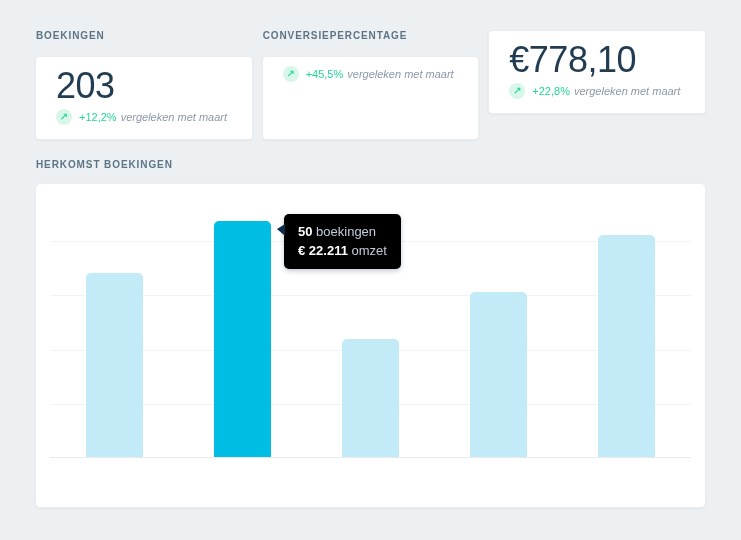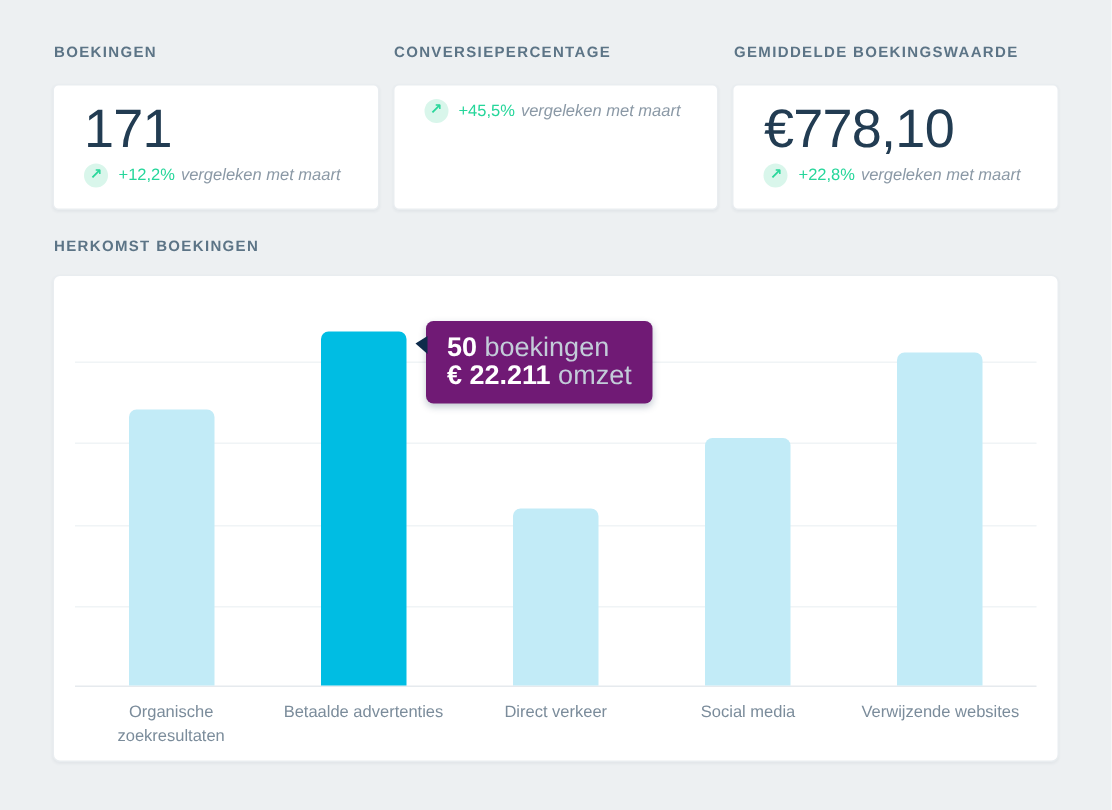--- a/index.html
+++ b/index.html
@@ -54,62 +54,61 @@
   .bars { position:absolute; left:0; right:0; top:0; bottom:0; display:flex; }
   .bar-slot { flex:1; display:flex; align-items:flex-end; justify-content:center; }
   .bar { width:57px; border-radius:5px 5px 0 0; }
   .x-labels { position:absolute; left:14px; right:14px; top:283px; display:flex; }
   .x-label { flex:1; text-align:center; font-size:11px; line-height:16px; color:#7b8c9b; }
   .x-label span { display:inline-block; max-width:112px; }
 
   
   .tooltip {
     position:absolute; left:248px; top:30px; z-index:5;
-    background:#701a75; border-radius:5px; padding:8px 14px 9px;
-    color:#ffffff; font-size:18px; line-height:19px; white-space:nowrap;
+    background:#000000; border-radius:5px; padding:8px 14px 9px;
+    color:#ffffff; font-size:13px; line-height:19px; white-space:nowrap;
     box-shadow:0 2px 5px rgba(15,43,75,0.25);
   }
   .tooltip b { font-weight:700; color:#ffffff; }
   .tooltip .tt-dim { color:#c3ccd9; }
   .tooltip-caret {
     position:absolute; left:-7px; top:10px; width:0; height:0;
     border-top:5px solid transparent; border-bottom:7px solid transparent;
     border-right:8px solid #0f2b4b;
   }
 </style>
 </head>
 <body>
 
 <div class="kpi-row">
 
   <div class="kpi-col">
     <div class="eyebrow">BOEKINGEN</div>
     <div class="kpi-card">
-      <div class="kpi-value">171</div>
+      <div class="kpi-value">203</div>
       <div class="kpi-delta-row">
         <span class="trend-icon">↗</span>
         <span class="delta-value">+12,2%</span>
         <span class="delta-compare">vergeleken met maart</span>
       </div>
     </div>
   </div>
 
   <div class="kpi-col">
     <div class="eyebrow">CONVERSIEPERCENTAGE</div>
     <div class="kpi-card">
       <div class="kpi-delta-row">
         <span class="trend-icon">↗</span>
         <span class="delta-value">+45,5%</span>
         <span class="delta-compare">vergeleken met maart</span>
       </div>
     </div>
   </div>
 
   <div class="kpi-col">
-    <div class="eyebrow">GEMIDDELDE BOEKINGSWAARDE</div>
     <div class="kpi-card">
       <div class="kpi-value">€778,10</div>
       <div class="kpi-delta-row">
         <span class="trend-icon">↗</span>
         <span class="delta-value">+22,8%</span>
         <span class="delta-compare">vergeleken met maart</span>
       </div>
     </div>
   </div>
 
@@ -134,26 +133,19 @@
           <div class="bar" style="height: 118px; background: rgb(194, 235, 247);"></div>
         </div>
         <div class="bar-slot">
           <div class="bar" style="height: 165px; background: rgb(194, 235, 247);"></div>
         </div>
         <div class="bar-slot">
           <div class="bar" style="height: 222px; background: rgb(194, 235, 247);"></div>
         </div>
       </div>
   </div>
-  <div class="x-labels">
-      <div class="x-label"><span>Organische zoekresultaten</span></div>
-      <div class="x-label"><span>Betaalde advertenties</span></div>
-      <div class="x-label"><span>Direct verkeer</span></div>
-      <div class="x-label"><span>Social media</span></div>
-      <div class="x-label"><span>Verwijzende websites</span></div>
-    </div>
 
   <div class="tooltip">
     <span class="tooltip-caret"></span>
     <div><b>50</b><span class="tt-dim"> boekingen</span></div>
     <div><b>€ 22.211</b><span class="tt-dim"> omzet</span></div>
   </div>
 </div>
 
 </body></html>

